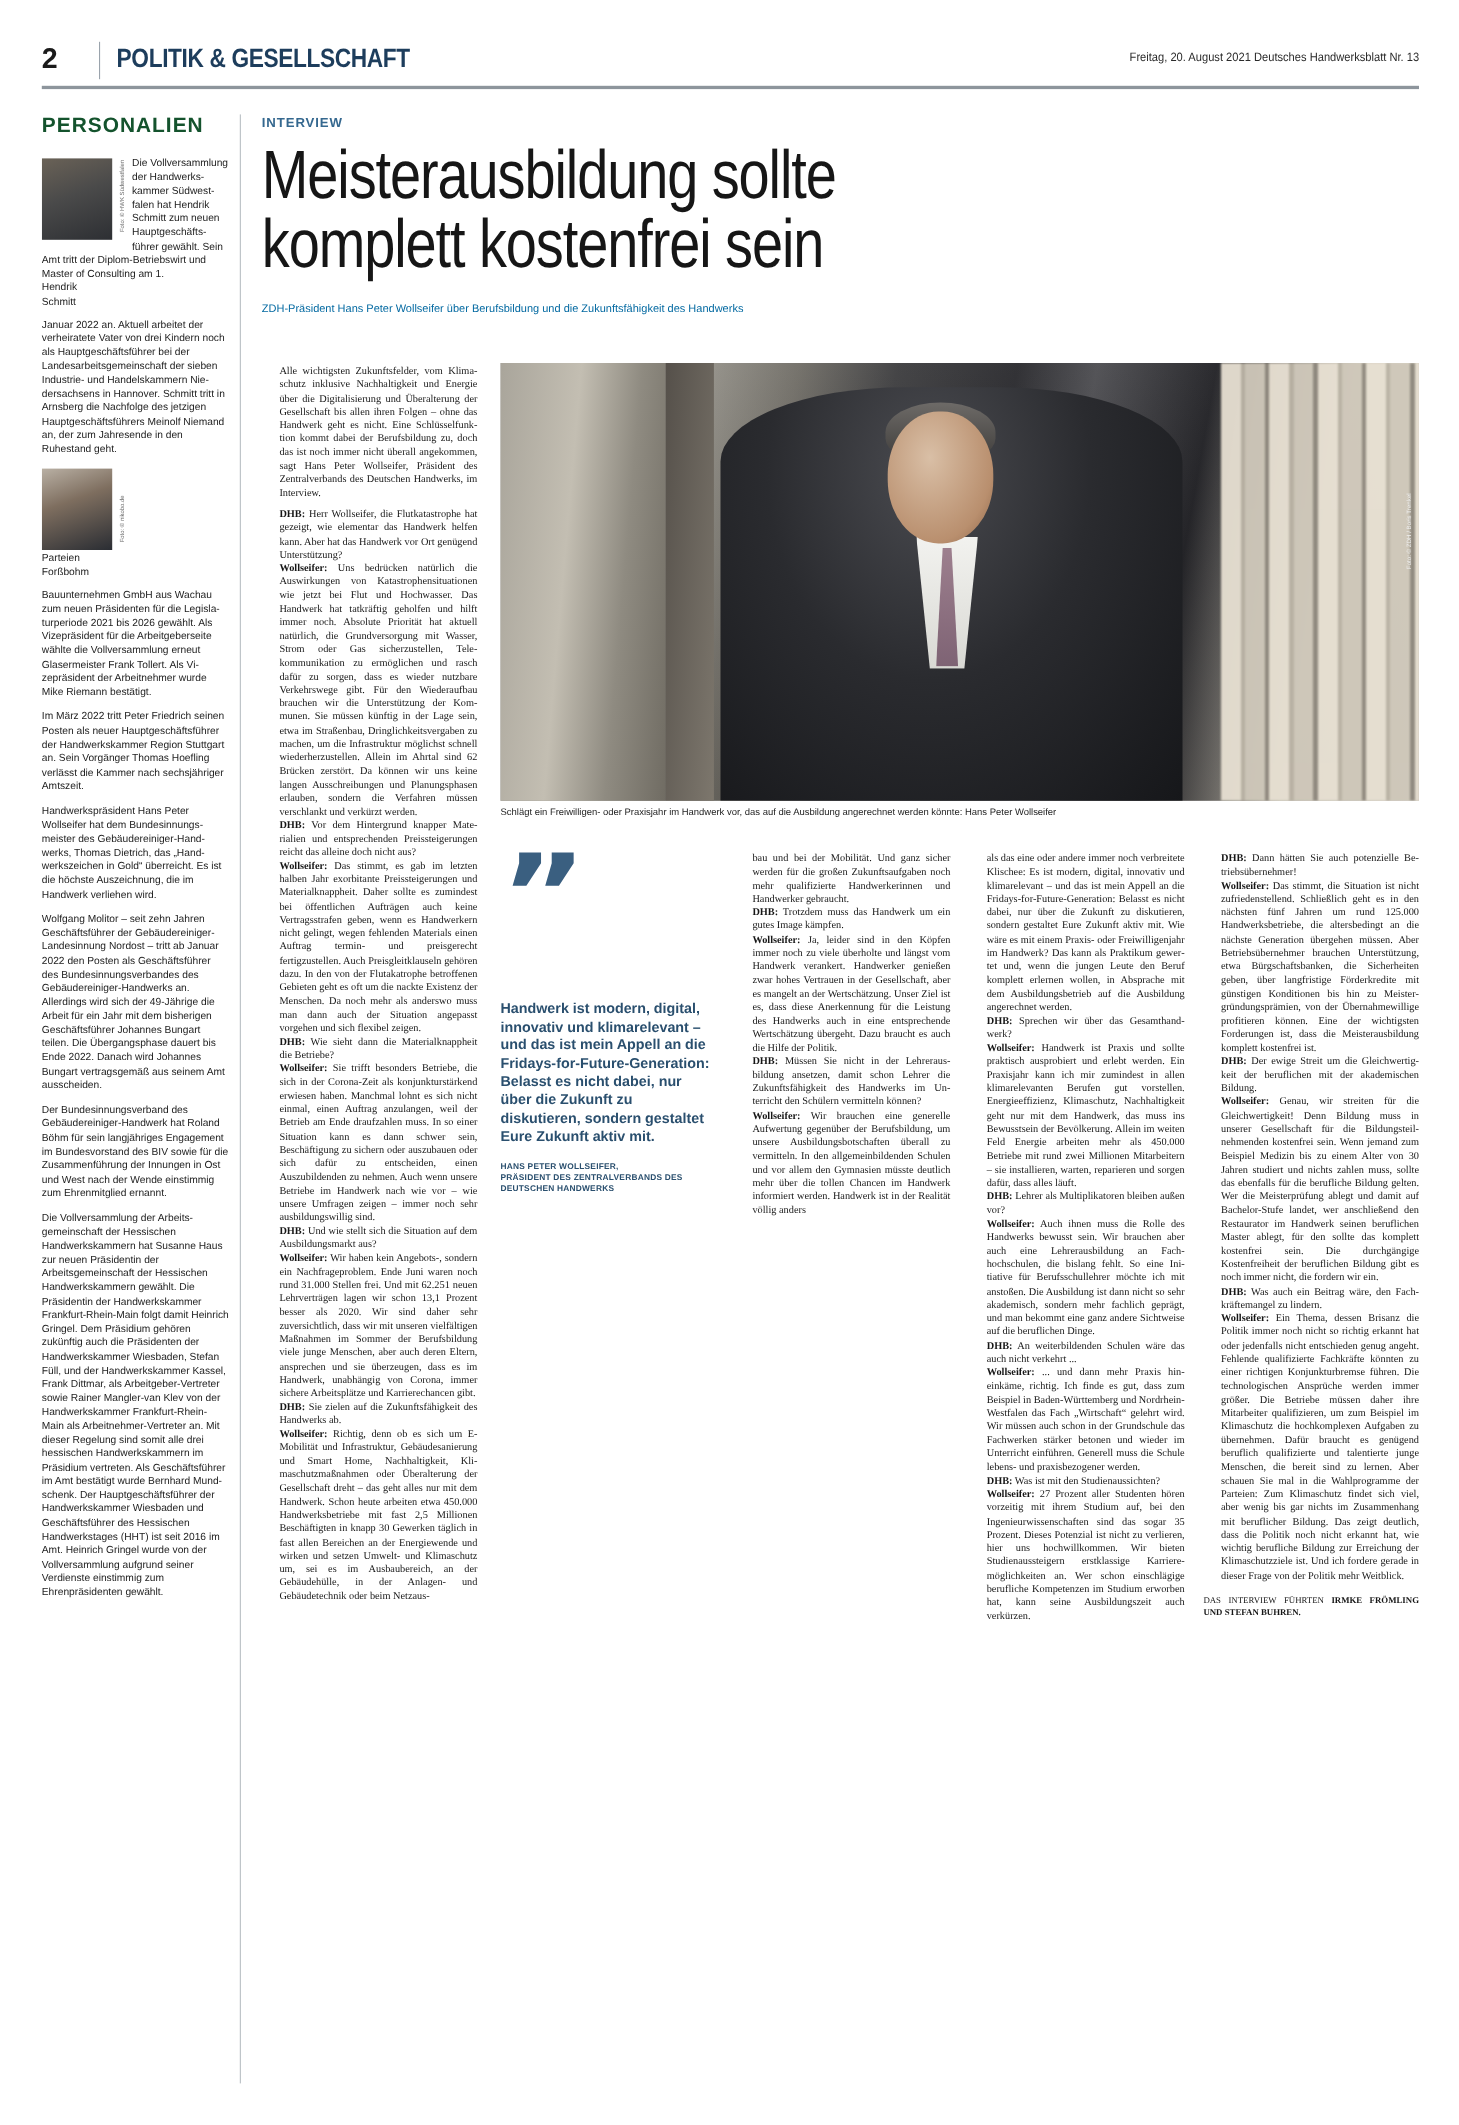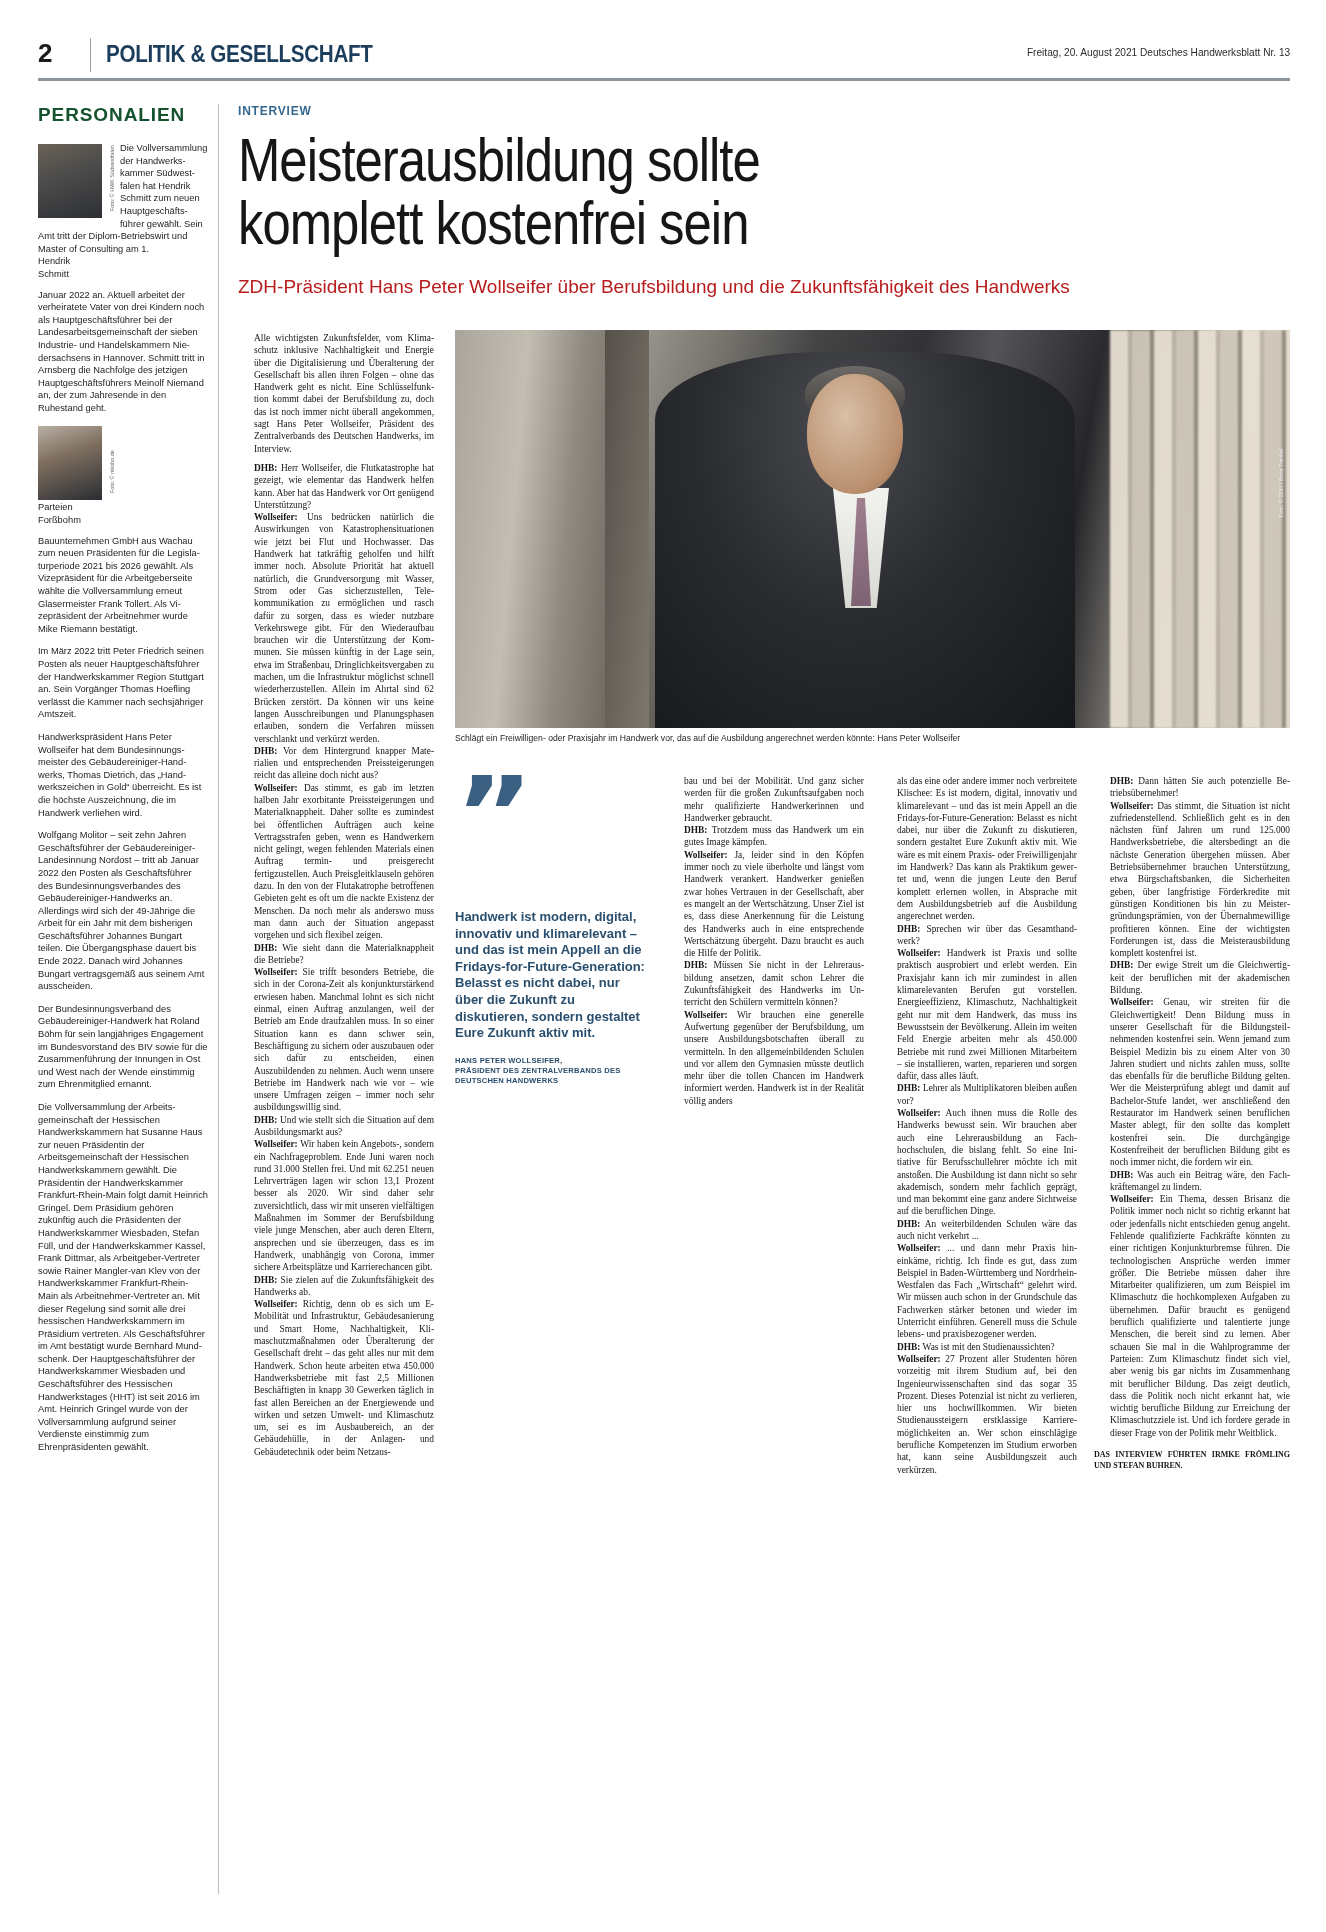--- a/index.html
+++ b/index.html
@@ -42,21 +42,21 @@
      font-size:5.4px;color:#6b6b6b;transform:rotate(-90deg);white-space:nowrap;}
   .person .name{clear:left;font-size:9.3px;line-height:12.6px;width:66px;float:left;color:#1d1d1d;}
   .person .ptext{font-size:9.3px;line-height:12.6px;color:#1d1d1d;hyphens:auto;}
 
   
   .main{position:absolute;left:238px;top:104px;width:1052px;}
   .interview-kicker{font-size:12px;font-weight:bold;color:#35688f;letter-spacing:0.8px;margin-bottom:10px;}
   .headline{font-size:62px;line-height:63px;font-weight:normal;color:#161616;
     letter-spacing:-1.2px;margin:2px 0 0 0;
     transform:scaleX(0.82);transform-origin:left top;width:122%;}
-  .dek{font-size:19px;color:#b91c1c;margin-top:22px;}
+  .dek{font-size:10px;color:#0369a1;margin-top:22px;}
   .tcol{font-size:9.4px;line-height:12.3px;text-align:justify;hyphens:auto;color:#161616;
         font-family:"Liberation Serif", serif;}
   .tcol p{margin:0 0 0 16px;}
   .tcol .q{font-weight:bold;}
 
   .photo-main{position:absolute;left:455px;top:330px;width:835px;height:398px;
     background:
       linear-gradient(180deg,rgba(255,255,255,0.06),rgba(0,0,0,0.12)),
       linear-gradient(100deg,#9c9a93 0%,#b4b0a6 14%,#8d8a82 22%,#6e6b64 30%,#3a3a3c 40%,
         #26262a 52%,#4a4a4e 60%,#1e1e22 72%,#cfc9bc 86%,#e5ded2 100%);
@@ -86,21 +86,21 @@
   .photo-caption{position:absolute;left:455px;top:733px;width:835px;font-size:8.6px;
     color:#1d1d1d;line-height:11px;}
   .pull{position:absolute;left:455px;top:775px;width:196px;}
   .qmark{font-size:120px;line-height:80px;color:#3a5f80;font-weight:bold;
     font-family:"DejaVu Sans", sans-serif;height:120px;overflow:hidden;}
   .pull-text{font-size:13px;line-height:16.6px;font-weight:bold;color:#2a4f6e;margin-top:14px;}
   .pull-attrib{font-size:7.6px;line-height:10px;font-weight:bold;color:#2a4f6e;margin-top:14px;
     letter-spacing:0.2px;}
   .credits{font-size:8px;line-height:11px;font-weight:bold;color:#161616;margin-top:10px;
     font-family:"Liberation Serif", serif;}
-  .credits .lead{font-weight:bold;}
+  .credits .lead{font-weight:normal;}
 </style>
 </head>
 <body>
 
 <div class="page">
 
   <div class="masthead">
     <div class="folio">2</div>
     <div class="folio-rule"></div>
     <div class="section-title">POLITIK &amp; GESELLSCHAFT</div>

